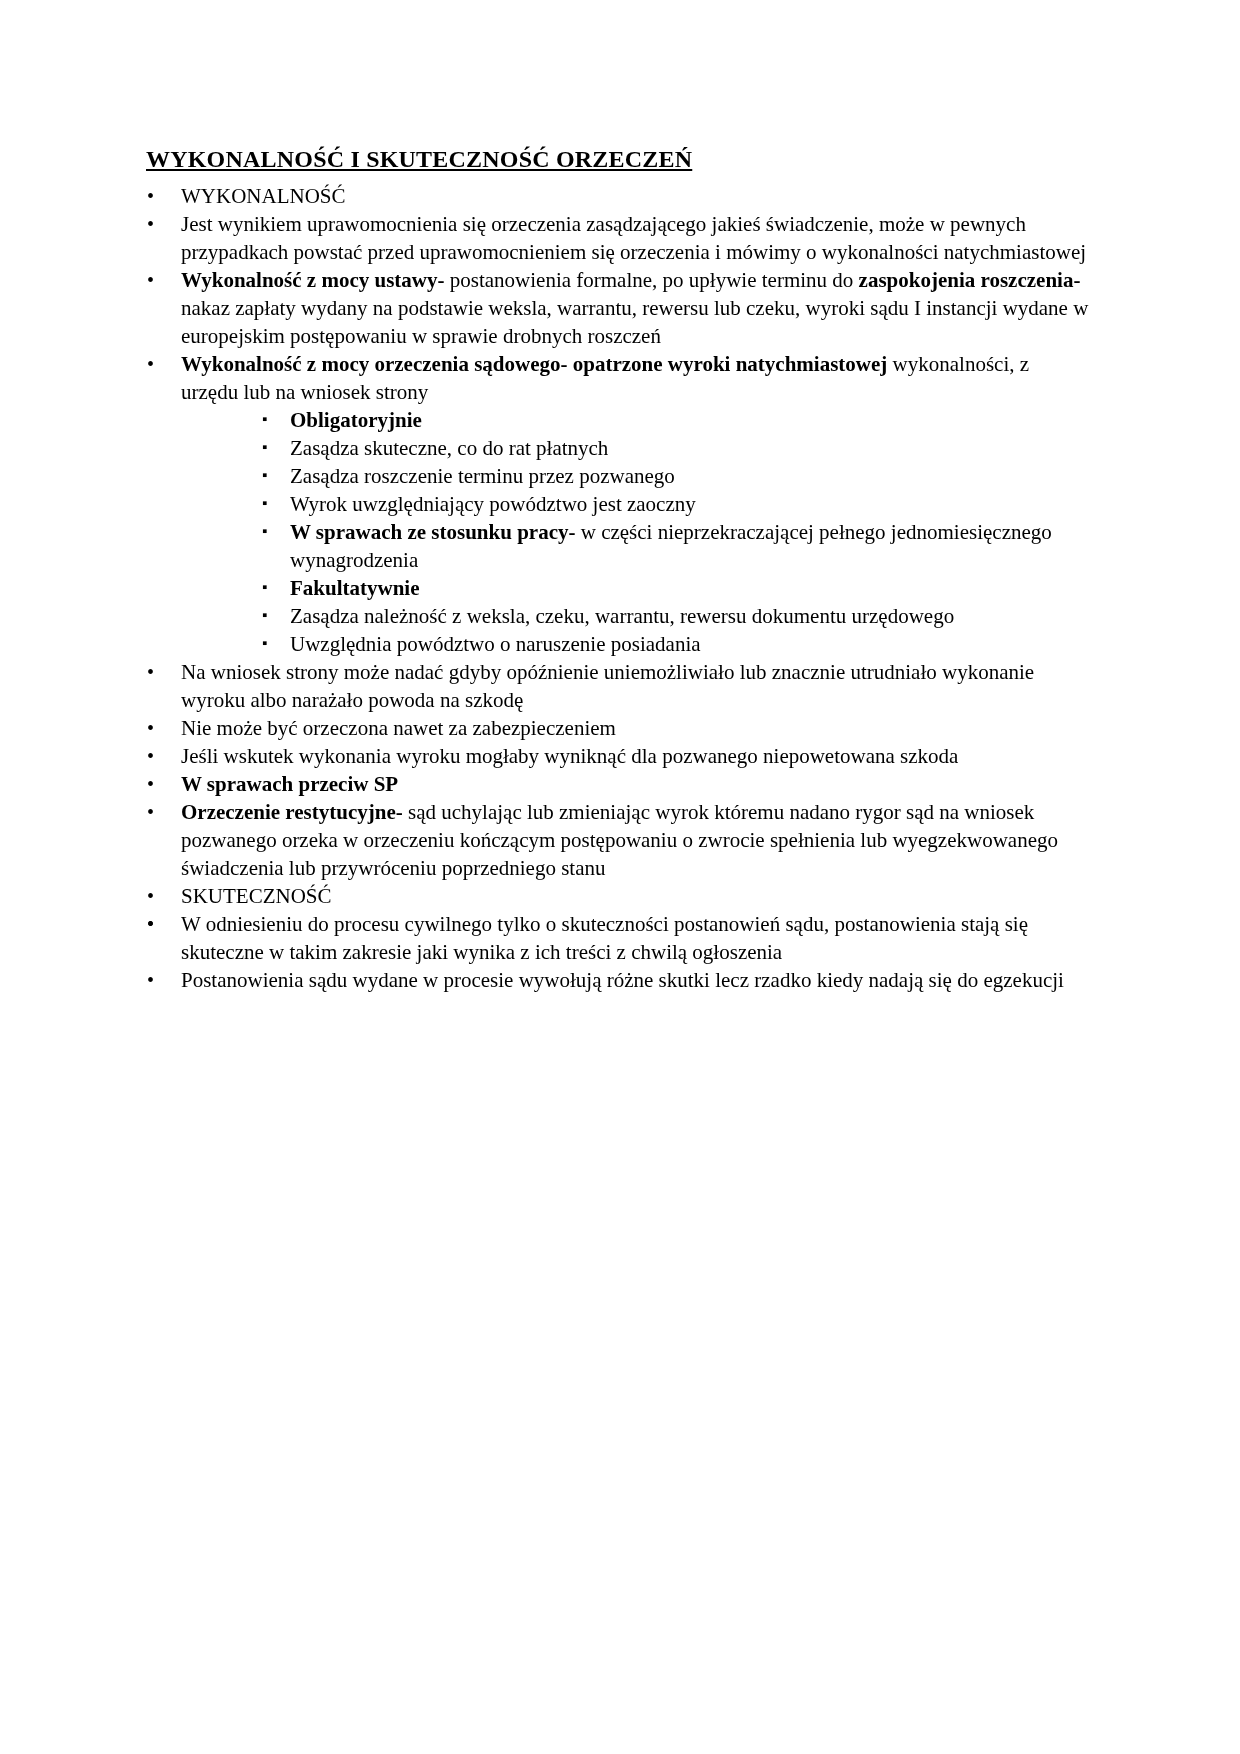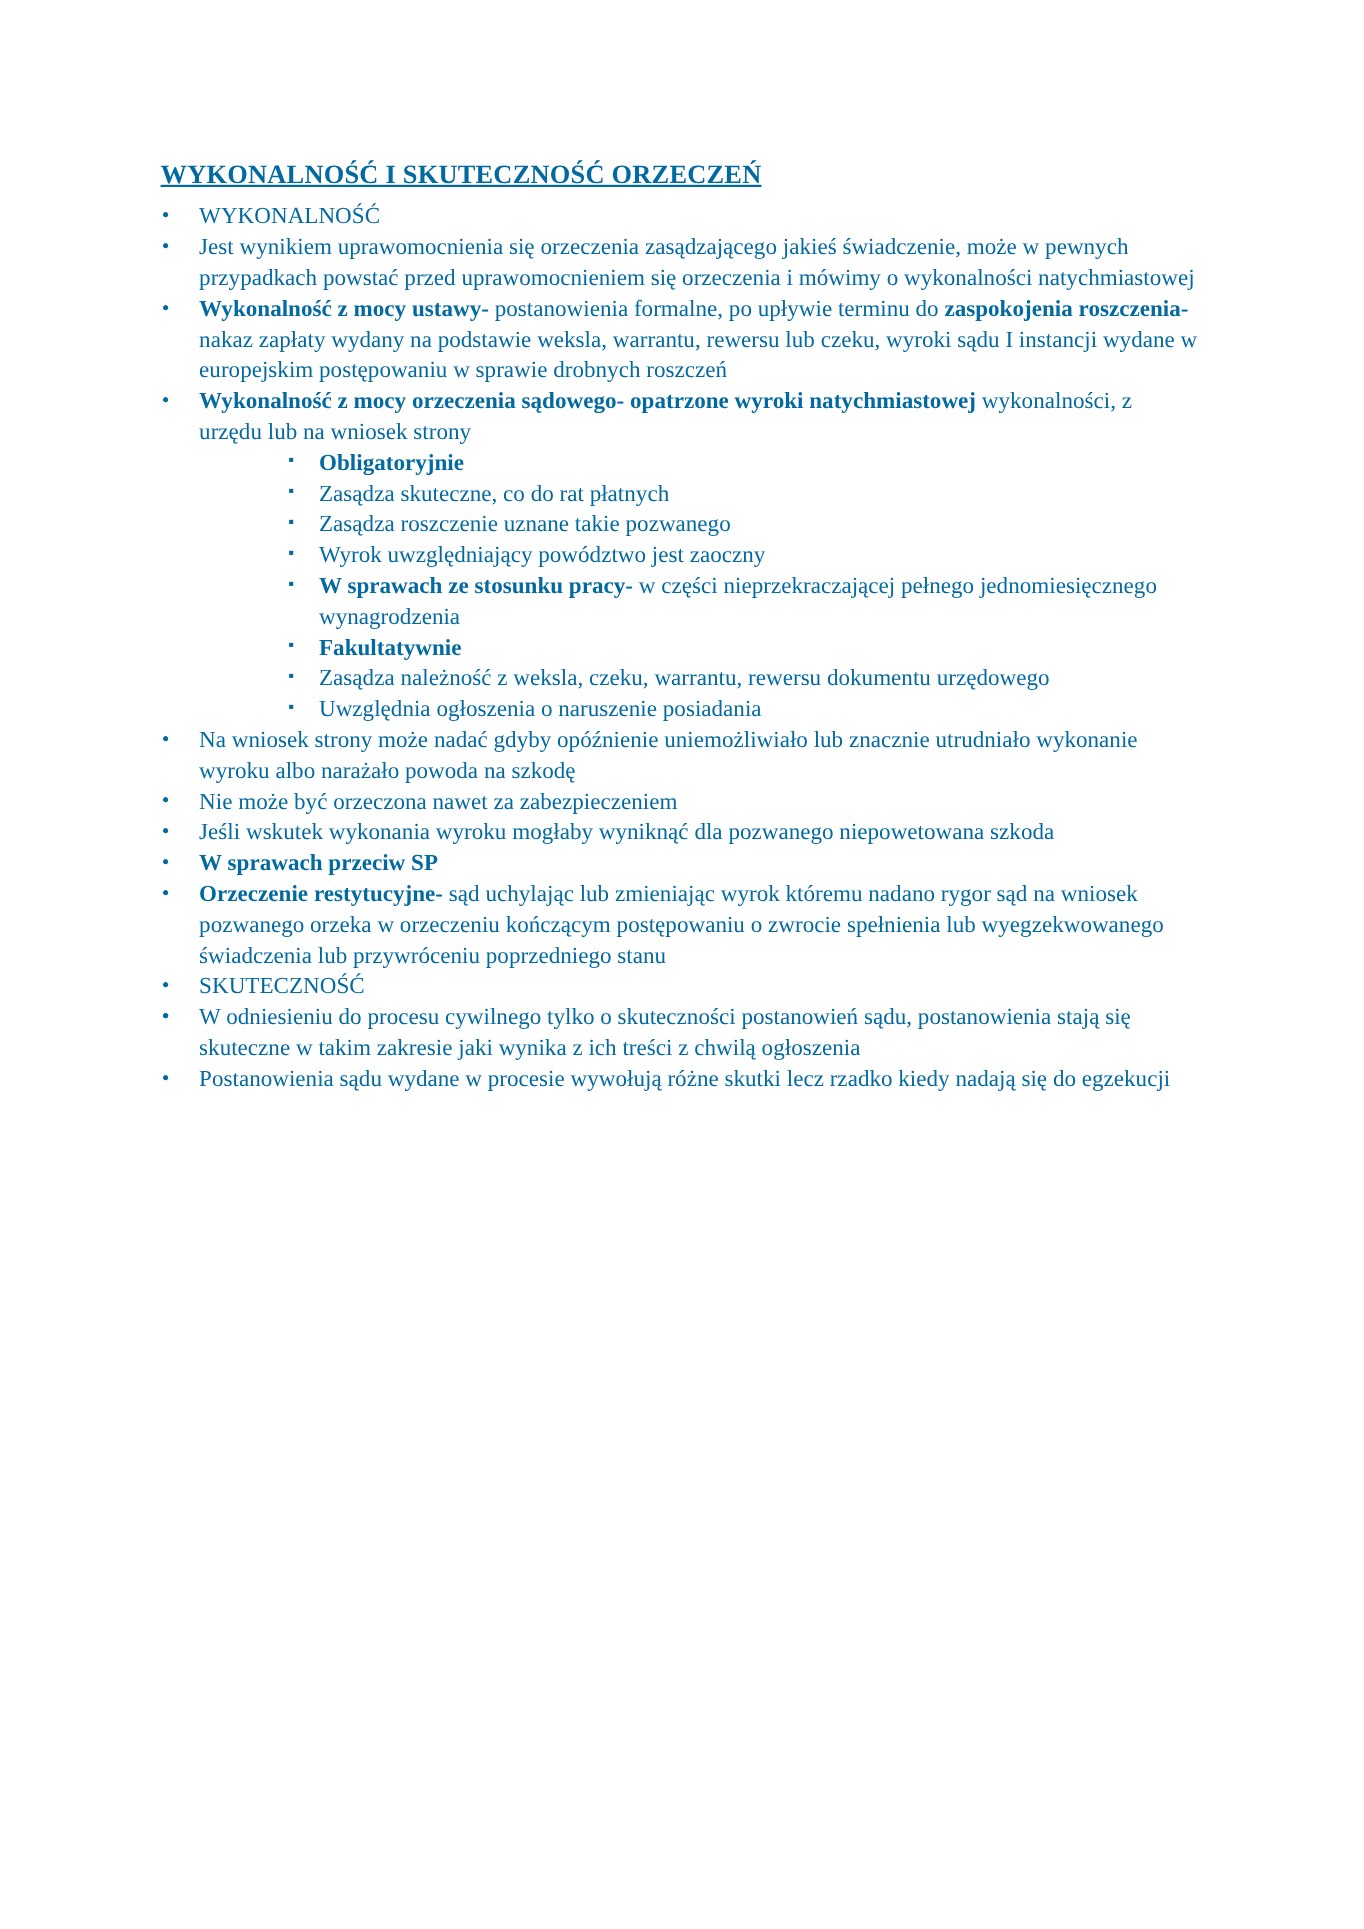--- a/index.html
+++ b/index.html
@@ -3,21 +3,21 @@
 <meta charset="utf-8">
 <style>
   html, body { margin: 0; padding: 0; background: #ffffff; }
   .page {
     position: relative;
     width: 1240px;
     height: 1754px;
     background: #ffffff;
     overflow: hidden;
     font-family: "Liberation Serif", "DejaVu Serif", serif;
-    color: #0369a1;
+    color: #000000;
   }
   .content {
     position: absolute;
     left: 146px;
     top: 146px;
     width: 944px;
   }
   .doc-title {
     margin: 0 0 9px 0;
     font-size: 24px;
@@ -54,26 +54,26 @@
 <div class="page">
   <div class="content">
     <h1 class="doc-title">WYKONALNOŚĆ I SKUTECZNOŚĆ ORZECZEŃ</h1>
     <div class="list" id="bullet-list">
         <div class="li l1"><span class="marker">•</span><span class="seg">WYKONALNOŚĆ</span></div>
         <div class="li l1"><span class="marker">•</span><span class="seg">Jest wynikiem uprawomocnienia się orzeczenia zasądzającego jakieś świadczenie, może w pewnych przypadkach powstać przed uprawomocnieniem się orzeczenia i mówimy o wykonalności natychmiastowej</span></div>
         <div class="li l1"><span class="marker">•</span><span class="seg bold">Wykonalność z mocy ustawy-</span><span class="seg"> postanowienia formalne, po upływie terminu do </span><span class="seg bold">zaspokojenia roszczenia-</span><span class="seg"> nakaz zapłaty wydany na podstawie weksla, warrantu, rewersu lub czeku, wyroki sądu I instancji wydane w europejskim postępowaniu w sprawie drobnych roszczeń</span></div>
         <div class="li l1"><span class="marker">•</span><span class="seg bold">Wykonalność z mocy orzeczenia sądowego- opatrzone wyroki natychmiastowej</span><span class="seg"> wykonalności, z urzędu lub na wniosek strony</span></div>
         <div class="li l2"><span class="marker">▪</span><span class="seg bold">Obligatoryjnie</span></div>
         <div class="li l2"><span class="marker">▪</span><span class="seg">Zasądza skuteczne, co do rat płatnych</span></div>
-        <div class="li l2"><span class="marker">▪</span><span class="seg">Zasądza roszczenie uznane takie pozwanego</span></div>
+        <div class="li l2"><span class="marker">▪</span><span class="seg">Zasądza roszczenie terminu przez pozwanego</span></div>
         <div class="li l2"><span class="marker">▪</span><span class="seg">Wyrok uwzględniający powództwo jest zaoczny</span></div>
         <div class="li l2"><span class="marker">▪</span><span class="seg bold">W sprawach ze stosunku pracy-</span><span class="seg"> w części nieprzekraczającej pełnego jednomiesięcznego wynagrodzenia</span></div>
         <div class="li l2"><span class="marker">▪</span><span class="seg bold">Fakultatywnie</span></div>
         <div class="li l2"><span class="marker">▪</span><span class="seg">Zasądza należność z weksla, czeku, warrantu, rewersu dokumentu urzędowego</span></div>
-        <div class="li l2"><span class="marker">▪</span><span class="seg">Uwzględnia ogłoszenia o naruszenie posiadania</span></div>
+        <div class="li l2"><span class="marker">▪</span><span class="seg">Uwzględnia powództwo o naruszenie posiadania</span></div>
         <div class="li l1"><span class="marker">•</span><span class="seg">Na wniosek strony może nadać gdyby opóźnienie uniemożliwiało lub znacznie utrudniało wykonanie wyroku albo narażało powoda na szkodę</span></div>
         <div class="li l1"><span class="marker">•</span><span class="seg">Nie może być orzeczona nawet za zabezpieczeniem</span></div>
         <div class="li l1"><span class="marker">•</span><span class="seg">Jeśli wskutek wykonania wyroku mogłaby wyniknąć dla pozwanego niepowetowana szkoda</span></div>
         <div class="li l1"><span class="marker">•</span><span class="seg bold">W sprawach przeciw SP</span></div>
         <div class="li l1"><span class="marker">•</span><span class="seg bold">Orzeczenie restytucyjne-</span><span class="seg"> sąd uchylając lub zmieniając wyrok któremu nadano rygor sąd na wniosek pozwanego orzeka w orzeczeniu kończącym postępowaniu o zwrocie spełnienia lub wyegzekwowanego świadczenia lub przywróceniu poprzedniego stanu</span></div>
         <div class="li l1"><span class="marker">•</span><span class="seg">SKUTECZNOŚĆ</span></div>
         <div class="li l1"><span class="marker">•</span></div>
         <div class="li l1"><span class="marker">•</span><span class="seg">W odniesieniu do procesu cywilnego tylko o skuteczności postanowień sądu, postanowienia stają się skuteczne w takim zakresie jaki wynika z ich treści z chwilą ogłoszenia</span></div>
         <div class="li l1"><span class="marker">•</span><span class="seg">Postanowienia sądu wydane w procesie wywołują różne skutki lecz rzadko kiedy nadają się do egzekucji</span></div>
       </div>

